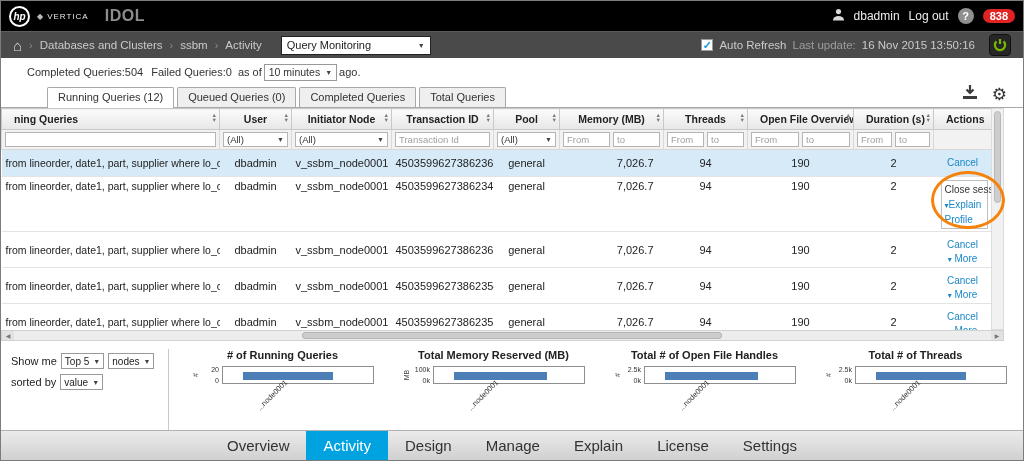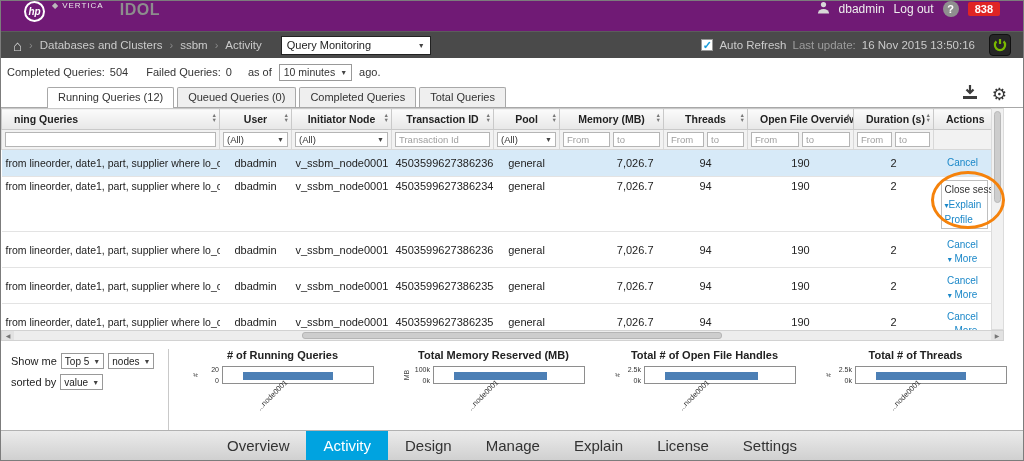--- a/index.html
+++ b/index.html
@@ -1,43 +1,43 @@
 <!DOCTYPE html>
 <html><head>
 <meta charset="utf-8">
 <style>
   *{box-sizing:border-box;margin:0;padding:0}
   html,body{width:1024px;height:461px}
   body{font-family:"Liberation Sans",sans-serif;background:#fff;overflow:hidden}
   .screen{position:relative;width:1024px;height:461px;background:#fff;border:1px solid #7c7c7c;overflow:hidden}
 
   
-  .topbar{height:30px;background:#701a75;display:flex;align-items:flex-start;padding:0 23px;color:#fff}
+  .topbar{height:30px;background:#000000;display:flex;align-items:center;padding:0 8px;color:#fff}
   .hp-logo{width:21px;height:21px;border-radius:50%;border:2px solid #fff;display:flex;align-items:center;justify-content:center;font-style:italic;font-weight:bold;font-size:10px;color:#fff;margin-right:7px;flex:0 0 auto}
   .brand{display:flex;align-items:center;gap:3px;font-size:8px;letter-spacing:1px;color:#e8e8e8;margin-right:16px}
   .brand .diamond{color:#b9b9b9;font-size:8px}
   .app-title{color:#8d8d8d;font-weight:bold;font-size:16px;letter-spacing:.5px}
   .topbar-right{margin-left:auto;display:flex;align-items:center;gap:9px;font-size:12px;color:#eee}
   .help-circle{width:16px;height:16px;border-radius:50%;background:#8f8f8f;color:#fff;font-size:11px;font-weight:bold;display:flex;align-items:center;justify-content:center}
-  .badge{background:#e02424;color:#fff;font-size:11px;font-weight:bold;border-radius:2px;padding:1px 7px}
+  .badge{background:#e02424;color:#fff;font-size:11px;font-weight:bold;border-radius:7px;padding:1px 7px}
 
   
   .navbar{height:27px;background:#4a4a4a;border-top:1px solid #5c5c5c;display:flex;align-items:center;padding:0 12px;color:#cbcbcb;font-size:11.5px;gap:7px}
   .home-icon{font-size:15px;color:#ddd;line-height:1}
   .crumb{color:#cbcbcb;cursor:pointer}
   .crumb-sep{color:#8a8a8a;font-size:11px}
   .view-select{background:#fff;color:#222;border:1px solid #222;height:19px;width:150px;display:flex;align-items:center;justify-content:space-between;padding:0 5px;font-size:11px;margin-left:12px}
   .caret{font-size:7px;color:#444;line-height:1}
   .navbar-right{margin-left:auto;display:flex;align-items:center;gap:6px}
   .checkbox{width:12px;height:12px;background:#fff;border:1px solid #999;color:#1a9ddb;font-size:11px;line-height:10px;text-align:center;font-weight:bold}
   .lastupdate-label{color:#9d9d9d}
   .vertica-mark{width:22px;height:22px;background:#262626;border:1px solid #111;border-radius:4px;display:flex;align-items:center;justify-content:center;margin-left:8px}
 
   
-  .statusbar{display:flex;align-items:center;gap:5px;font-size:11px;color:#333;padding:7px 6px 5px;height:26px}
+  .statusbar{display:flex;align-items:center;font-size:11px;color:#333;padding:7px 26px 5px;height:26px}
   .mini-select{border:1px solid #999;background:#fff;height:17px;display:flex;align-items:center;gap:5px;padding:0 4px;font-size:10.5px;margin:8px 2px}
 
   
   .tabstrip{display:flex;align-items:flex-end;height:24px;border-bottom:1px solid #a8a8a8;padding-left:46px;position:relative}
   .tab{border:1px solid #a8a8a8;border-bottom:none;background:#efefef;padding:3px 10px 4px;font-size:11px;color:#333;margin-right:3px;border-radius:2px 2px 0 0;position:relative;cursor:pointer;white-space:nowrap}
   .tab.active{background:#fff;bottom:-1px;padding-bottom:5px;z-index:2}
   .tab-icons{position:absolute;right:16px;bottom:3px;display:flex;align-items:center;gap:14px}
   .gear-icon{font-size:17px;color:#333;line-height:1}
 
   

